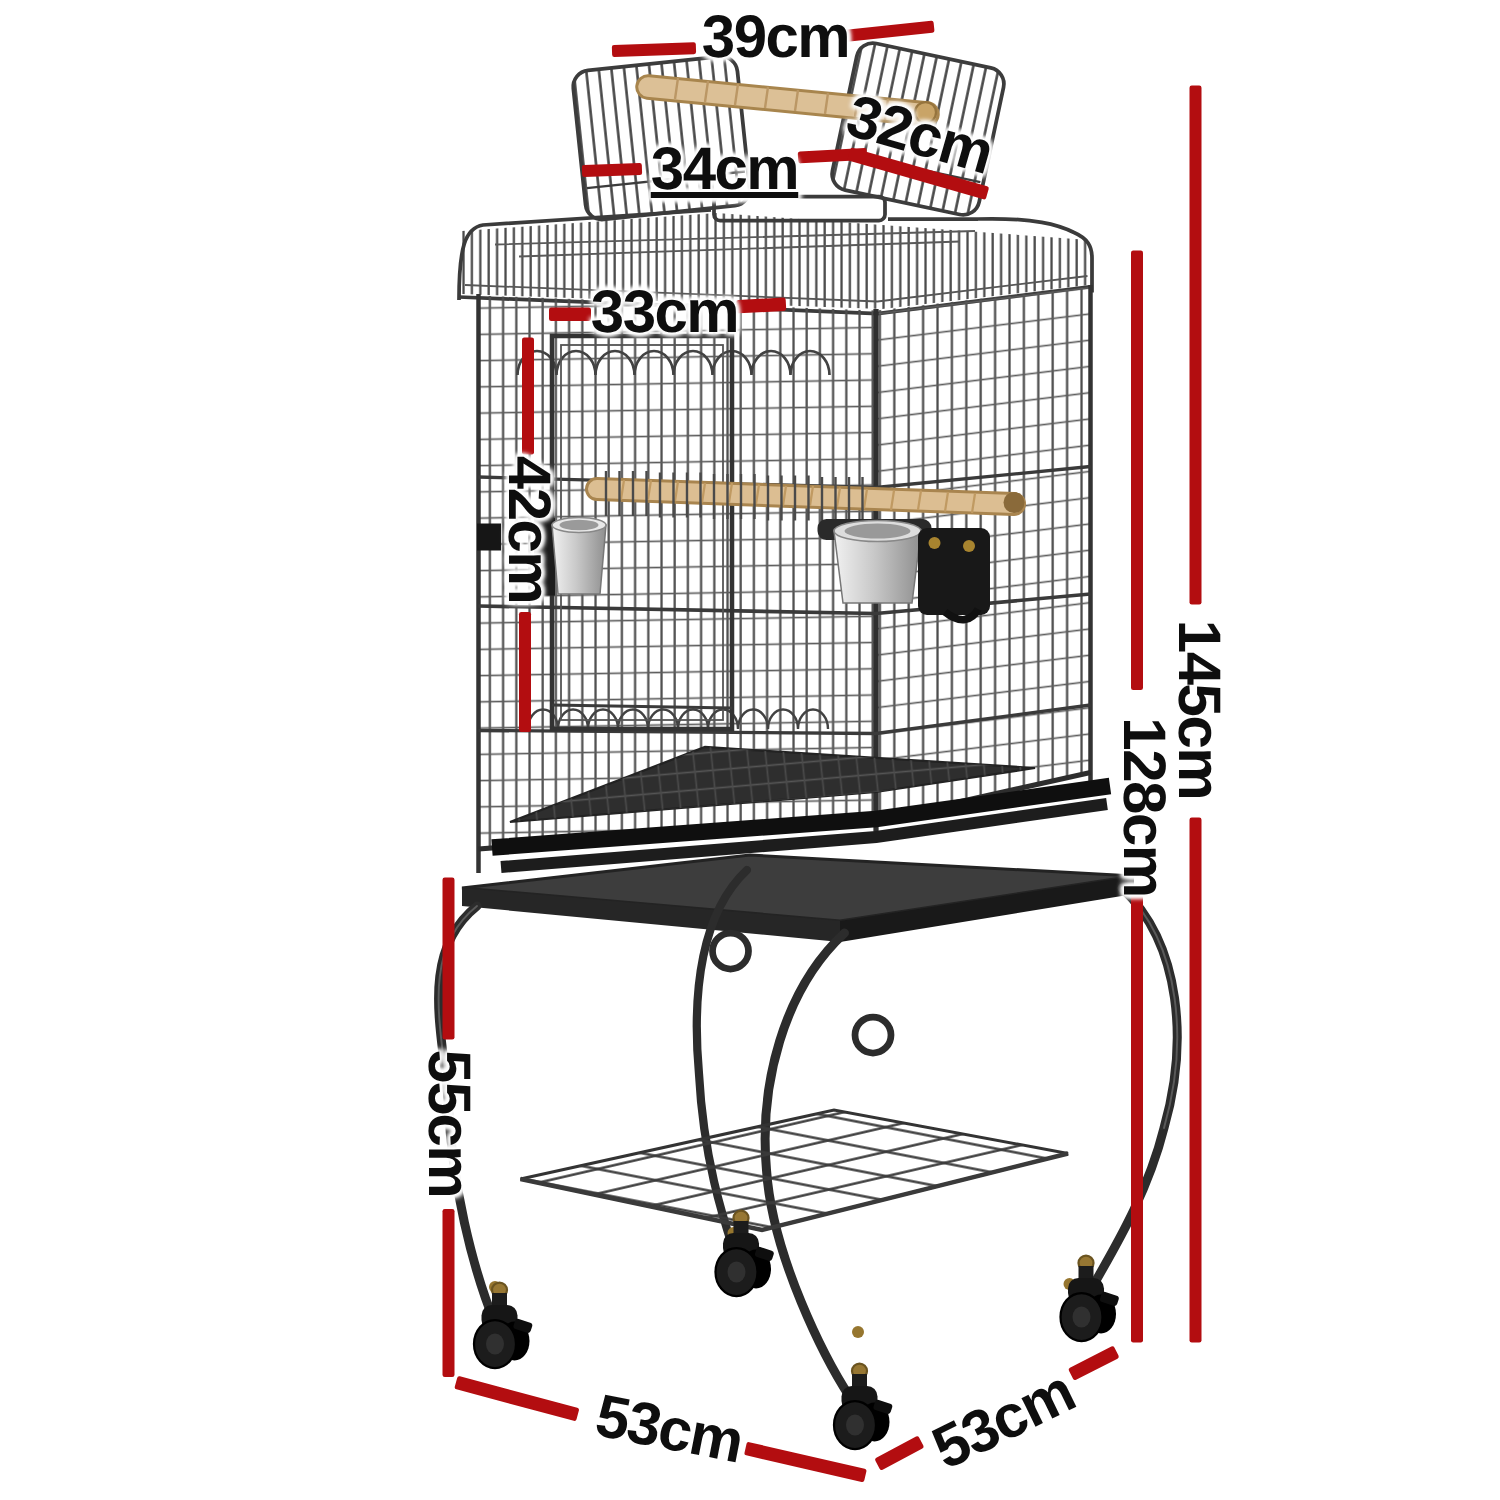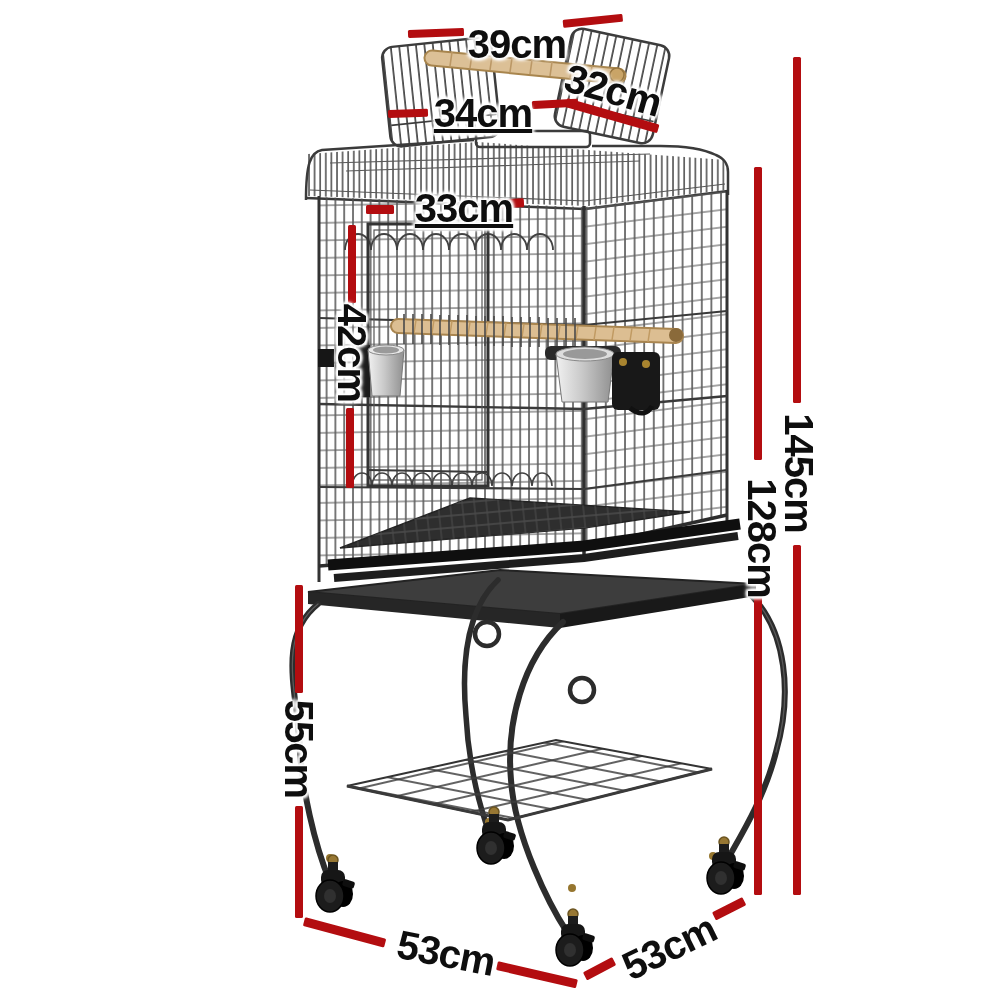--- a/index.html
+++ b/index.html
@@ -198,24 +198,24 @@
   <div class="dim-line" style="left:793px;top:545px;width:8px;height:350px;"></div>
   <div class="dim-line" style="left:754px;top:167px;width:8px;height:293px;"></div>
   <div class="dim-line" style="left:754px;top:597px;width:8px;height:298px;"></div>
   <div class="dim-line" style="left:295px;top:585px;width:8px;height:108px;"></div>
   <div class="dim-line" style="left:295px;top:806px;width:8px;height:112px;"></div>
   <div class="dim-line" style="left:304px;top:917px;width:84px;height:9px;transform:rotate(15deg);"></div>
   <div class="dim-line" style="left:497px;top:961px;width:82px;height:9px;transform:rotate(13deg);"></div>
   <div class="dim-line" style="left:585px;top:972px;width:33px;height:9px;transform:rotate(-28deg);"></div>
   <div class="dim-line" style="left:714px;top:912px;width:34px;height:9px;transform:rotate(-27deg);"></div>
 
-  <div class="dim-label" style="left:517px;top:44px;">39cm</div>
+  <div class="dim-label" style="left:517px;top:25px;">39cm</div>
   <div class="dim-label" style="left:483px;top:113px;text-decoration:underline;">34cm</div>
   <div class="dim-label" style="left:613px;top:90px;transform:translate(-50%,-50%) rotate(16deg);">32cm</div>
-  <div class="dim-label" style="left:464px;top:208px;text-decoration:underline;">33cm</div>
+  <div class="dim-label" style="left:443px;top:208px;">33cm</div>
   <div class="dim-label" style="left:352px;top:353px;transform:translate(-50%,-50%) rotate(90deg);">42cm</div>
   <div class="dim-label" style="left:799px;top:473px;transform:translate(-50%,-50%) rotate(90deg);">145cm</div>
   <div class="dim-label" style="left:762px;top:538px;transform:translate(-50%,-50%) rotate(90deg);">128cm</div>
   <div class="dim-label" style="left:299px;top:749px;transform:translate(-50%,-50%) rotate(90deg);">55cm</div>
   <div class="dim-label" style="left:446px;top:953px;transform:translate(-50%,-50%) rotate(11deg);">53cm</div>
   <div class="dim-label" style="left:669px;top:947px;transform:translate(-50%,-50%) rotate(-26deg);">53cm</div>
 
 </div>
 
 </body></html>

